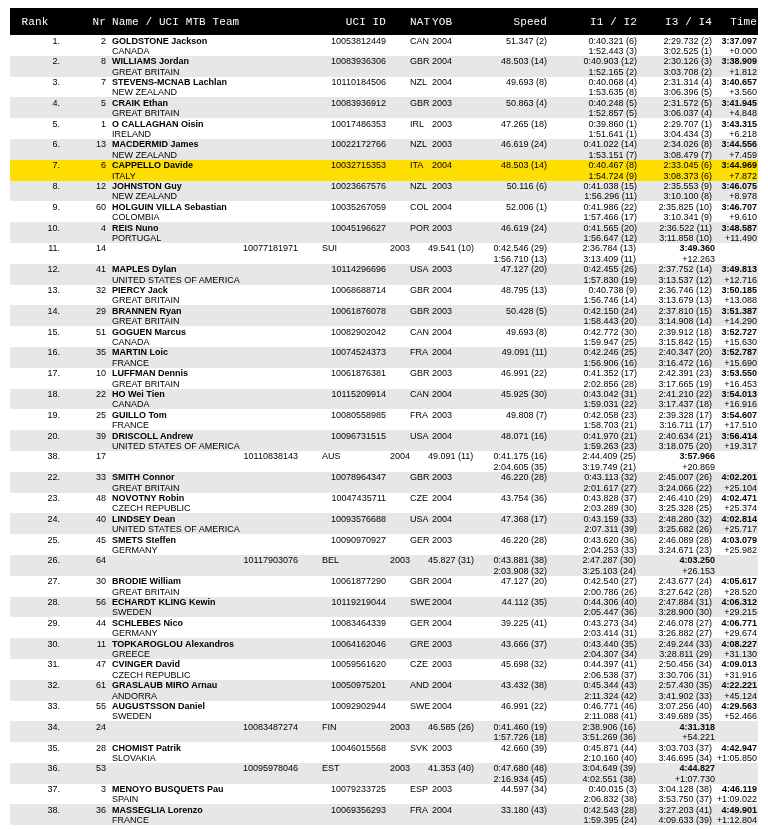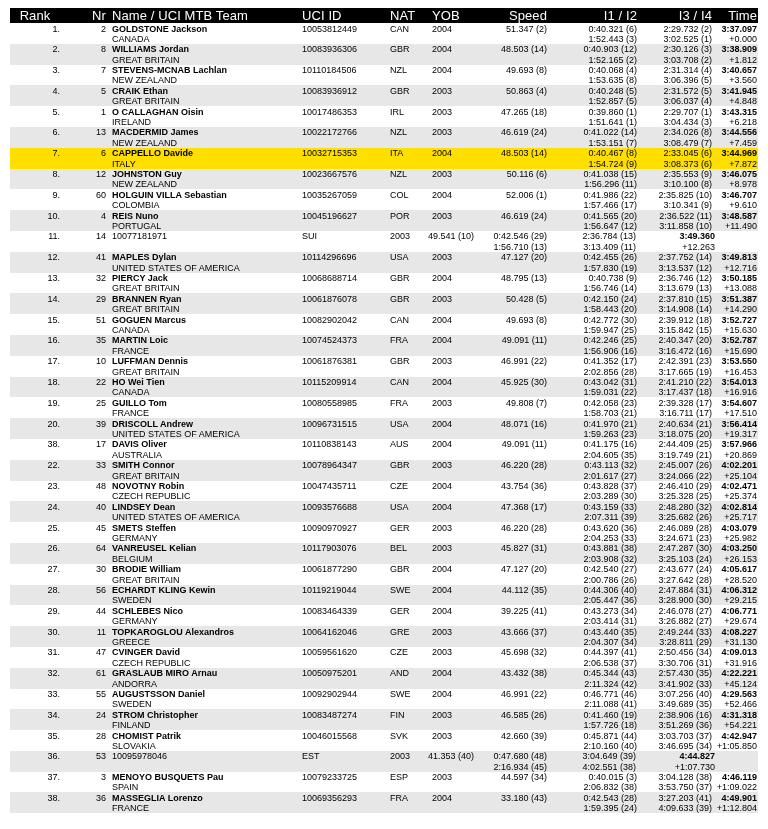--- a/index.html
+++ b/index.html
@@ -7,37 +7,37 @@
     width:768px;height:829px;background:#ffffff;
     font-family:"Liberation Sans","DejaVu Sans",sans-serif;
     color:#000;position:relative;overflow:hidden;
   }
   .results-table{position:absolute;left:10px;top:8px;width:748px;}
   .grid{
     display:grid;
     grid-template-columns:58px 40px 190px 88px 42px 44px 78px 90px 76px 1fr;
   }
   .theader{
-    background:#000000;color:#ffffff;height:15px;align-items:center;
-    font-size:13px;font-weight:400;letter-spacing:0.1px;
+    background:#000000;color:#ffffff;height:27px;align-items:center;
+    font-size:11px;font-weight:400;letter-spacing:0.1px;font-family:Liberation Mono, monospace;
   }
   .hcell{white-space:nowrap;overflow:visible;}
   .row{height:20.8px;font-size:9px;line-height:10.3px;}
   .row.alt{background:#e7e7e7;}
   .row.hl{background:#ffdf00;}
   .cell{display:flex;flex-direction:column;overflow:visible;}
   .line{white-space:nowrap;}
   .r{text-align:right;}
   .l{text-align:left;}
   .ctr{text-align:center;}
   .c0{padding-right:8px;}
   .c1{padding-right:2px;}
   .c2{padding-left:4px;}
-  .c3{padding-left:4px;}
-  .c4{padding-left:4px;}
+  .c3{padding-left:4px;text-align:right;}
+  .c4{padding-left:4px;margin-left:20px;}
   .c5{padding-left:4px;}
   .c6{padding-right:3px;}
   .c7{padding-right:3px;}
   .c8{padding-right:4px;}
   .c9{padding-right:1px;}
   .b{font-weight:bold;}
   .row .cell{padding-top:0.5px;}
 </style>
 </head>
 <body>
@@ -894,24 +894,20 @@
       </div>
       <div class="grid row">
         <div class="cell c0 r">
           <div class="line">38.</div>
           <div class="line">&nbsp;</div>
         </div>
         <div class="cell c1 r">
           <div class="line">17</div>
           <div class="line">&nbsp;</div>
         </div>
-        <div class="cell c2 l">
-          <div class="line b">DAVIS Oliver</div>
-          <div class="line">AUSTRALIA</div>
-        </div>
         <div class="cell c3 l">
           <div class="line">10110838143</div>
           <div class="line">&nbsp;</div>
         </div>
         <div class="cell c4 l">
           <div class="line">AUS</div>
           <div class="line">&nbsp;</div>
         </div>
         <div class="cell c5 l">
           <div class="line">2004</div>
@@ -1104,24 +1100,20 @@
       </div>
       <div class="grid row alt">
         <div class="cell c0 r">
           <div class="line">26.</div>
           <div class="line">&nbsp;</div>
         </div>
         <div class="cell c1 r">
           <div class="line">64</div>
           <div class="line">&nbsp;</div>
         </div>
-        <div class="cell c2 l">
-          <div class="line b">VANREUSEL Kelian</div>
-          <div class="line">BELGIUM</div>
-        </div>
         <div class="cell c3 l">
           <div class="line">10117903076</div>
           <div class="line">&nbsp;</div>
         </div>
         <div class="cell c4 l">
           <div class="line">BEL</div>
           <div class="line">&nbsp;</div>
         </div>
         <div class="cell c5 l">
           <div class="line">2003</div>
@@ -1439,24 +1431,20 @@
         </div>
       </div>
       <div class="grid row alt">
         <div class="cell c0 r">
           <div class="line">34.</div>
           <div class="line">&nbsp;</div>
         </div>
         <div class="cell c1 r">
           <div class="line">24</div>
           <div class="line">&nbsp;</div>
-        </div>
-        <div class="cell c2 l">
-          <div class="line b">STROM Christopher</div>
-          <div class="line">FINLAND</div>
         </div>
         <div class="cell c3 l">
           <div class="line">10083487274</div>
           <div class="line">&nbsp;</div>
         </div>
         <div class="cell c4 l">
           <div class="line">FIN</div>
           <div class="line">&nbsp;</div>
         </div>
         <div class="cell c5 l">

